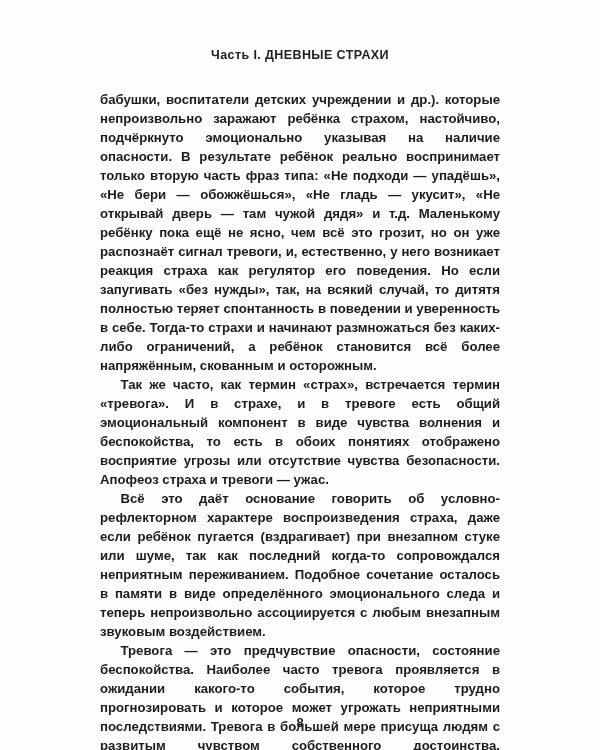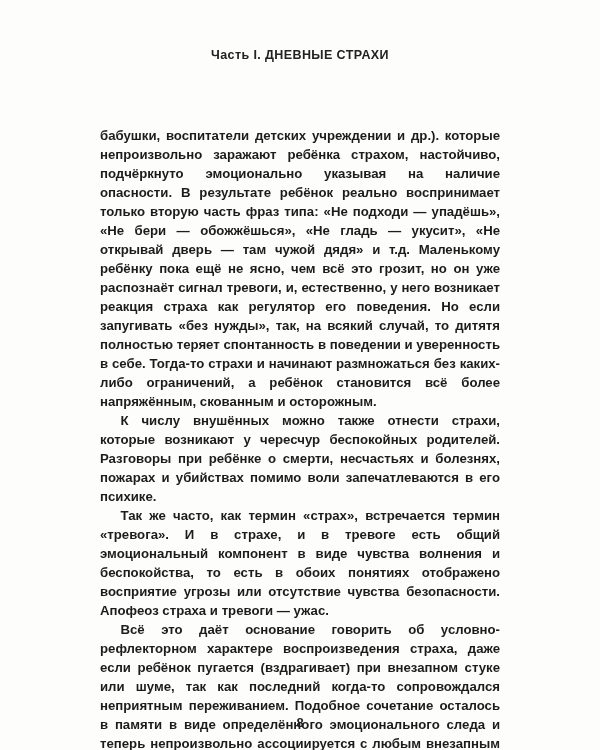--- a/index.html
+++ b/index.html
@@ -40,41 +40,39 @@
     hyphens: auto;
     -webkit-hyphens: auto;
   }
   .text-column p {
     margin: 0;
     padding: 0;
     text-indent: 1.55em;
   }
   .text-column p.no-indent {
     text-indent: 0;
-    margin-top: 36px;
   }
   .page-number {
     position: absolute;
     bottom: 20px;
     left: 0;
     width: 100%;
     text-align: center;
     font-size: 13px;
     font-weight: 600;
     color: #222222;
   }
 </style>
 </head>
 <body>
 
 <div class="page">
   <div class="running-head">Часть I. ДНЕВНЫЕ СТРАХИ</div>
 
   <div class="text-column">
       <p class="no-indent">бабушки, воспитатели детских учреждении и др.). которые непроизвольно заражают ребёнка страхом, настойчиво, подчёркнуто эмоционально указывая на наличие опасности. В результате ребёнок реально воспринимает только вторую часть фраз типа: «Не подходи — упадёшь», «Не бери — обожжёшься», «Не гладь — укусит», «Не открывай дверь — там чужой дядя» и т.д. Маленькому ребёнку пока ещё не ясно, чем всё это грозит, но он уже распознаёт сигнал тревоги, и, естественно, у него возникает реакция страха как регулятор его поведения. Но если запугивать «без нужды», так, на всякий случай, то дитятя полностью теряет спонтанность в поведении и уверенность в себе. Тогда-то страхи и начинают размножаться без каких-либо ограничений, а ребёнок становится всё более напряжённым, скованным и осторожным.</p>
-      <p>К числу внушённых можно также отнести страхи, которые возникают у чересчур беспокойных родителей. Разговоры при ребёнке о смерти, несчастьях и болезнях, пожарах и убийствах помимо воли запечатлеваются в его психике.</p>
       <p>Так же часто, как термин «страх», встречается термин «тревога». И в страхе, и в тревоге есть общий эмоциональный компонент в виде чувства волнения и беспокойства, то есть в обоих понятиях отображено восприятие угрозы или отсутствие чувства безопасности. Апофеоз страха и тревоги — ужас.</p>
       <p>Всё это даёт основание говорить об условно-рефлекторном характере воспроизведения страха, даже если ребёнок пугается (вздрагивает) при внезапном стуке или шуме, так как последний когда-то сопровождался неприятным переживанием. Подобное сочетание осталось в памяти в виде определённого эмоционального следа и теперь непроизвольно ассоциируется с любым внезапным звуковым воздействием.</p>
       <p>Тревога — это предчувствие опасности, состояние беспокойства. Наиболее часто тревога проявляется в ожидании какого-то события, которое трудно прогнозировать и которое может угрожать неприятными последствиями. Тревога в большей мере присуща людям с развитым чувством собственного достоинства, ответственности, долга, сверхчувствительным к своему положению и признанию окружающих. В связи с этим тревога выступает и как</p>
     </div>
 
   <div class="page-number">8</div>
 </div>
 
 </body></html>

